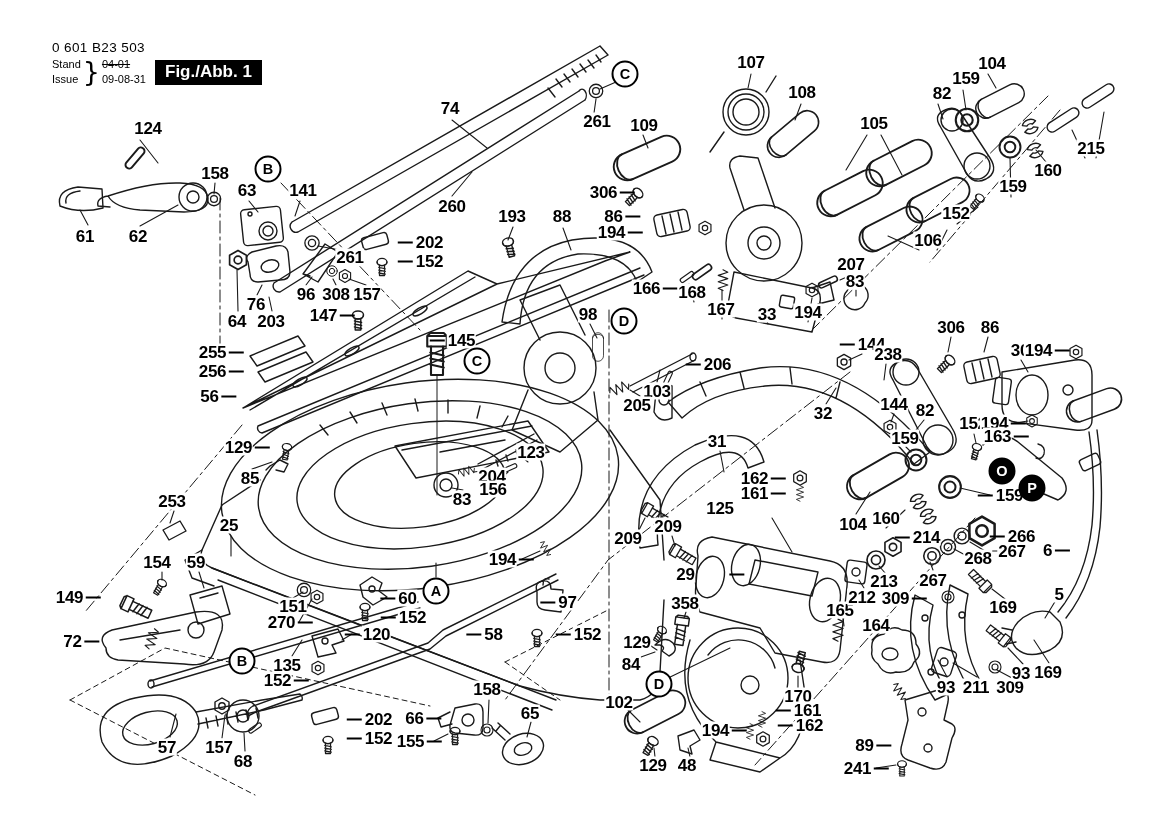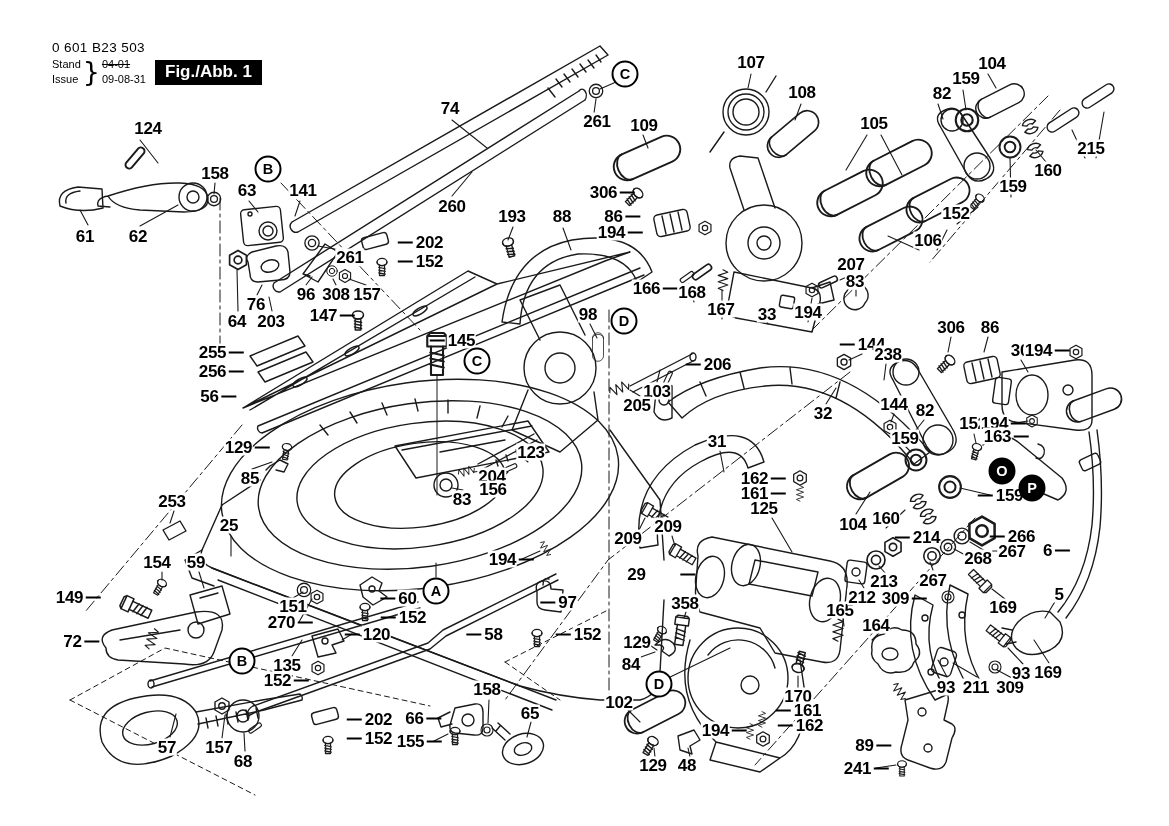--- a/index.html
+++ b/index.html
@@ -665,30 +665,30 @@
         <span class="num">31</span>
       </div>
       <div class="callout" style="left: 764px; top: 478px;">
         <span class="num">162</span>
         <span class="dash"></span>
       </div>
       <div class="callout" style="left: 764px; top: 493px;">
         <span class="num">161</span>
         <span class="dash"></span>
       </div>
-      <div class="callout" style="left: 764px; top: 508px;">
+      <div class="callout" style="left: 720px; top: 508px;">
         <span class="num">125</span>
       </div>
       <div class="callout" style="left: 628px; top: 538px;">
         <span class="num">209</span>
       </div>
       <div class="callout" style="left: 668px; top: 526px;">
         <span class="num">209</span>
       </div>
-      <div class="callout" style="left: 662px; top: 574px; gap: 32px;">
+      <div class="callout" style="left: 711px; top: 574px; gap: 32px;">
         <span class="num">29</span>
         <span class="dash"></span>
       </div>
       <div class="callout" style="left: 685px; top: 603px;">
         <span class="num">358</span>
       </div>
       <div class="callout" style="left: 637px; top: 642px;">
         <span class="num">129</span>
       </div>
       <div class="callout" style="left: 631px; top: 664px;">

